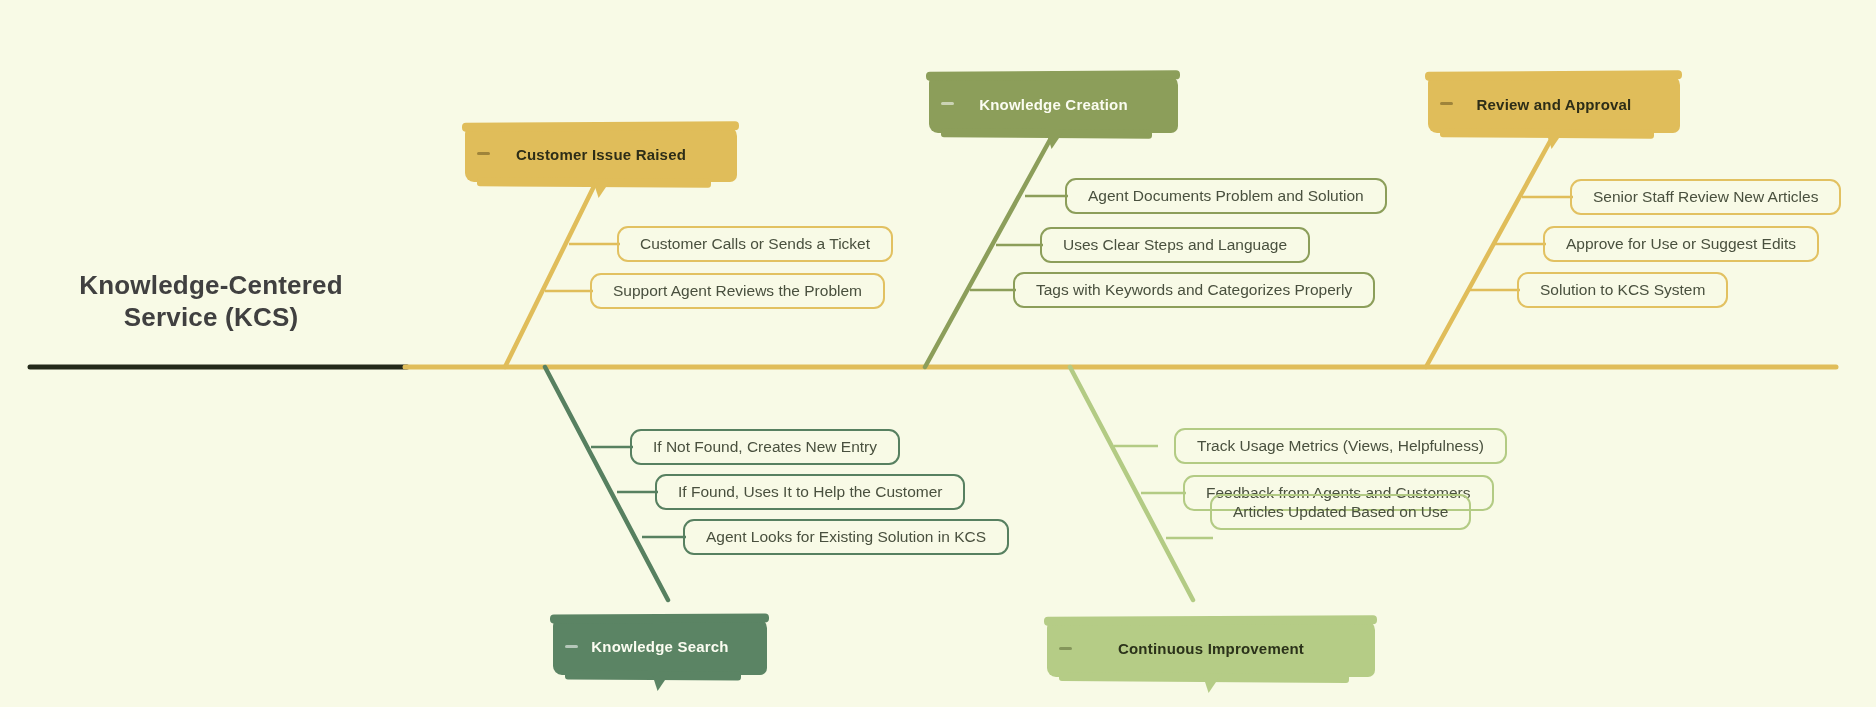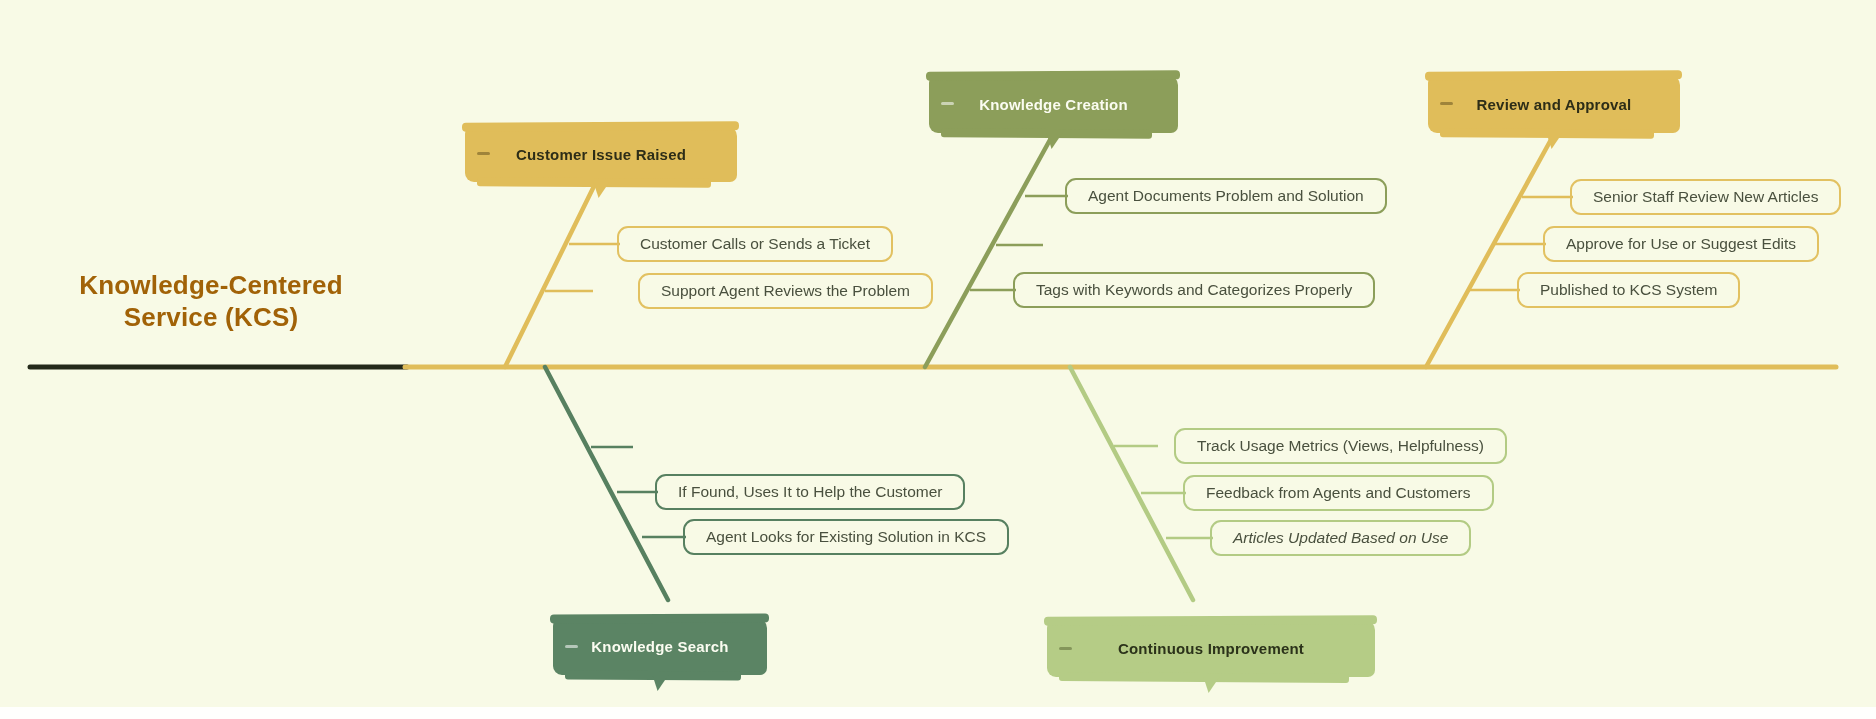--- a/index.html
+++ b/index.html
@@ -13,21 +13,21 @@
     background:#f8fae6;
     overflow:hidden;
   }
   svg.lines{position:absolute;left:0;top:0;width:1876px;height:719px;}
 
   
   .central-topic{
     position:absolute;left:36px;top:270px;width:350px;
     text-align:center;
     font-size:26px;font-weight:bold;line-height:1.22;
-    color:#a16207;letter-spacing:0.2px;
+    color:#404040;letter-spacing:0.2px;
   }
 
   
   .banner{
     position:absolute;
     display:flex;align-items:center;justify-content:center;
     background:var(--fill);
     border-radius:8px 10px 7px 9px;
     font-size:15px;font-weight:bold;letter-spacing:0.2px;
     color:var(--text);
@@ -72,25 +72,25 @@
   .br-lgreen{--fill:#b5cc86;--line:#b3cb84;--text:#2b321a;--dash:rgba(60,70,25,0.4);}
 
   
   .banner1{left:465px;top:126px;width:272px;height:56px;justify-content:center;}
   .banner2{left:929px;top:75px;width:249px;height:58px;}
   .banner3{left:1428px;top:75px;width:252px;height:58px;}
   .banner4{left:553px;top:618px;width:214px;height:57px;}
   .banner5{left:1047px;top:620px;width:328px;height:57px;}
 
   
-  .n1a{left:617px;top:226px;} .n1b{left:590px;top:273px;margin-left:48px;}
+  .n1a{left:617px;top:226px;} .n1b{left:590px;top:273px;}
   .n2a{left:1065px;top:178px;} .n2b{left:1040px;top:227px;} .n2c{left:1013px;top:272px;}
   .n3a{left:1570px;top:179px;} .n3b{left:1543px;top:226px;} .n3c{left:1517px;top:272px;}
   .n4a{left:630px;top:429px;} .n4b{left:655px;top:474px;} .n4c{left:683px;top:519px;}
-  .n5a{left:1174px;top:428px;} .n5b{left:1183px;top:475px;} .n5c{left:1210px;top:520px;font-style:italic;}
+  .n5a{left:1174px;top:428px;} .n5b{left:1183px;top:475px;} .n5c{left:1210px;top:494px;}
 
   .bottom-edge{
     position:absolute;left:0;bottom:0;width:100%;height:12px;
     background:rgba(255,255,255,0.92);
   }
 </style>
 </head>
 <body>
 
 <div class="canvas">
@@ -137,36 +137,38 @@
   </div>
   <div class="node br-gold n1a">Customer Calls or Sends a Ticket</div>
   <div class="node br-gold n1b">Support Agent Reviews the Problem</div>
 
   <div class="banner br-olive banner2">
     <span class="dash"></span>
     <span class="tail"></span>
     <span>Knowledge Creation</span>
   </div>
   <div class="node br-olive n2a">Agent Documents Problem and Solution</div>
+  <div class="node br-olive n2b">Uses Clear Steps and Language</div>
   <div class="node br-olive n2c">Tags with Keywords and Categorizes Properly</div>
 
   <div class="banner br-gold banner3">
     <span class="dash"></span>
     <span class="tail"></span>
     <span>Review and Approval</span>
   </div>
   <div class="node br-gold n3a">Senior Staff Review New Articles</div>
   <div class="node br-gold n3b">Approve for Use or Suggest Edits</div>
-  <div class="node br-gold n3c">Published to KCS System</div>
+  <div class="node br-gold n3c">Solution to KCS System</div>
 
   <div class="banner br-dgreen banner4">
     <span class="dash"></span>
     <span class="tail"></span>
     <span>Knowledge Search</span>
   </div>
+  <div class="node br-dgreen n4a">If Not Found, Creates New Entry</div>
   <div class="node br-dgreen n4b">If Found, Uses It to Help the Customer</div>
   <div class="node br-dgreen n4c">Agent Looks for Existing Solution in KCS</div>
 
   <div class="banner br-lgreen banner5">
     <span class="dash"></span>
     <span class="tail"></span>
     <span>Continuous Improvement</span>
   </div>
   <div class="node br-lgreen n5a">Track Usage Metrics (Views, Helpfulness)</div>
   <div class="node br-lgreen n5b">Feedback from Agents and Customers</div>

